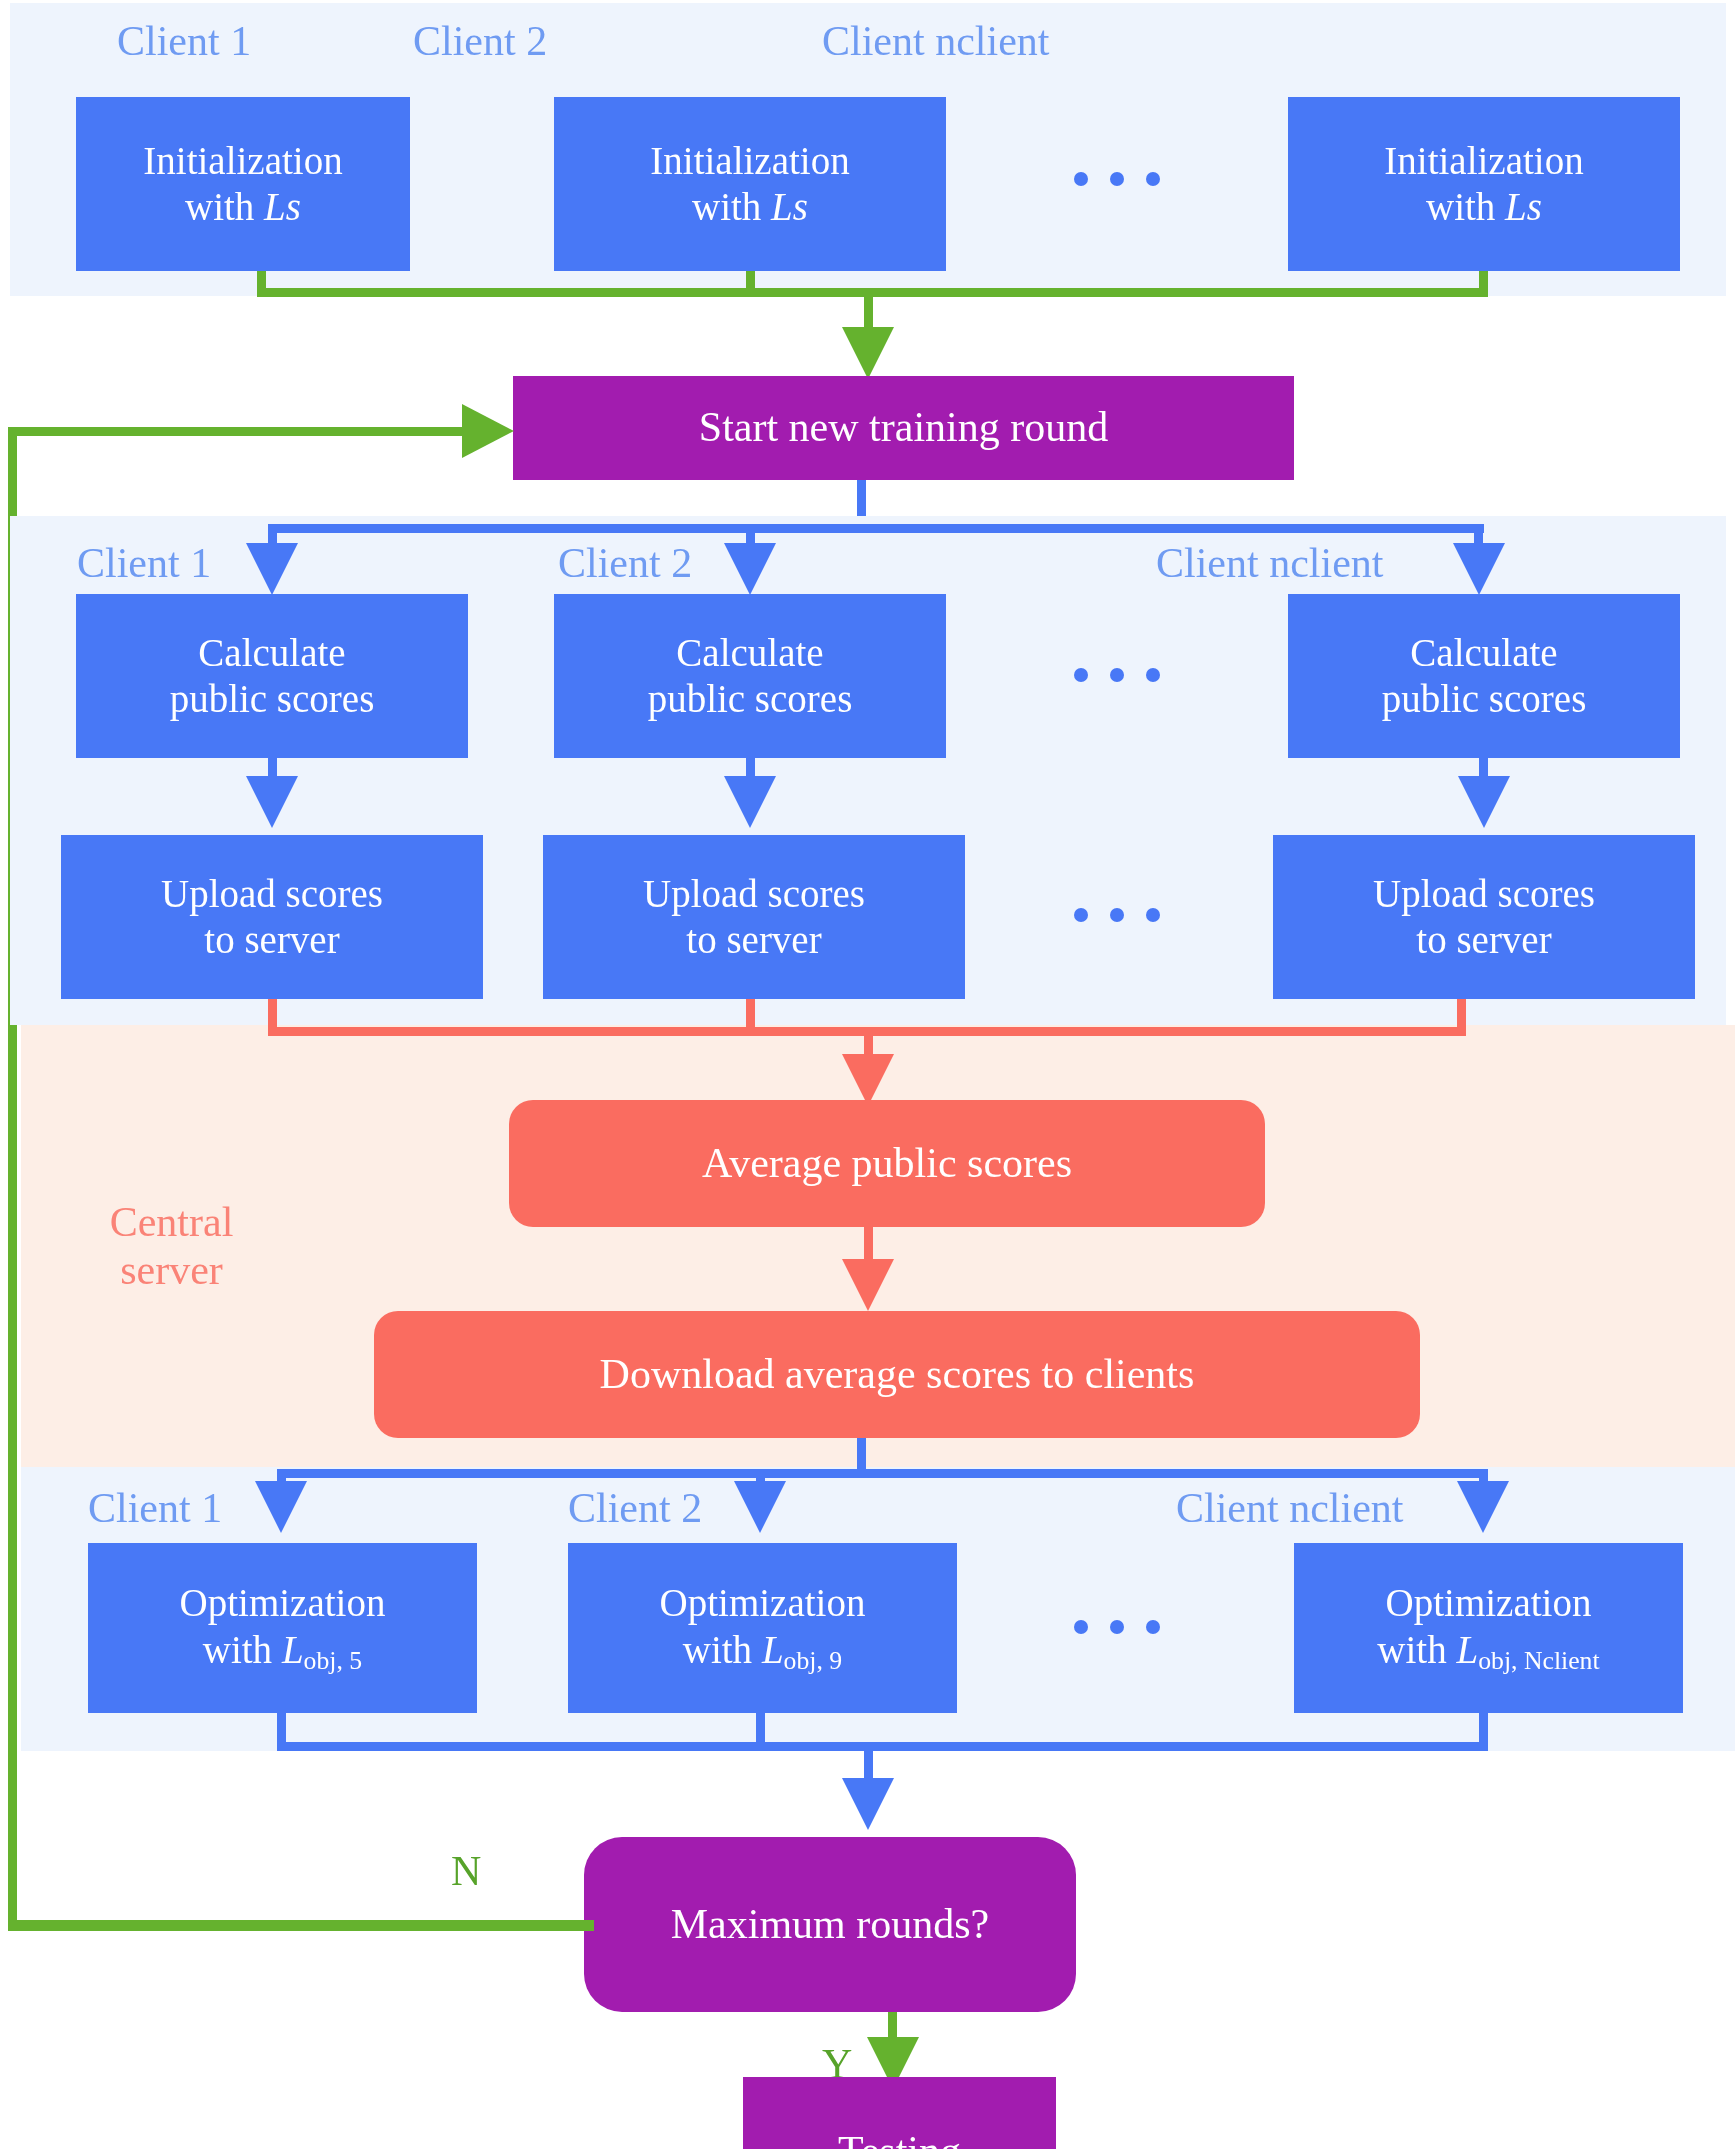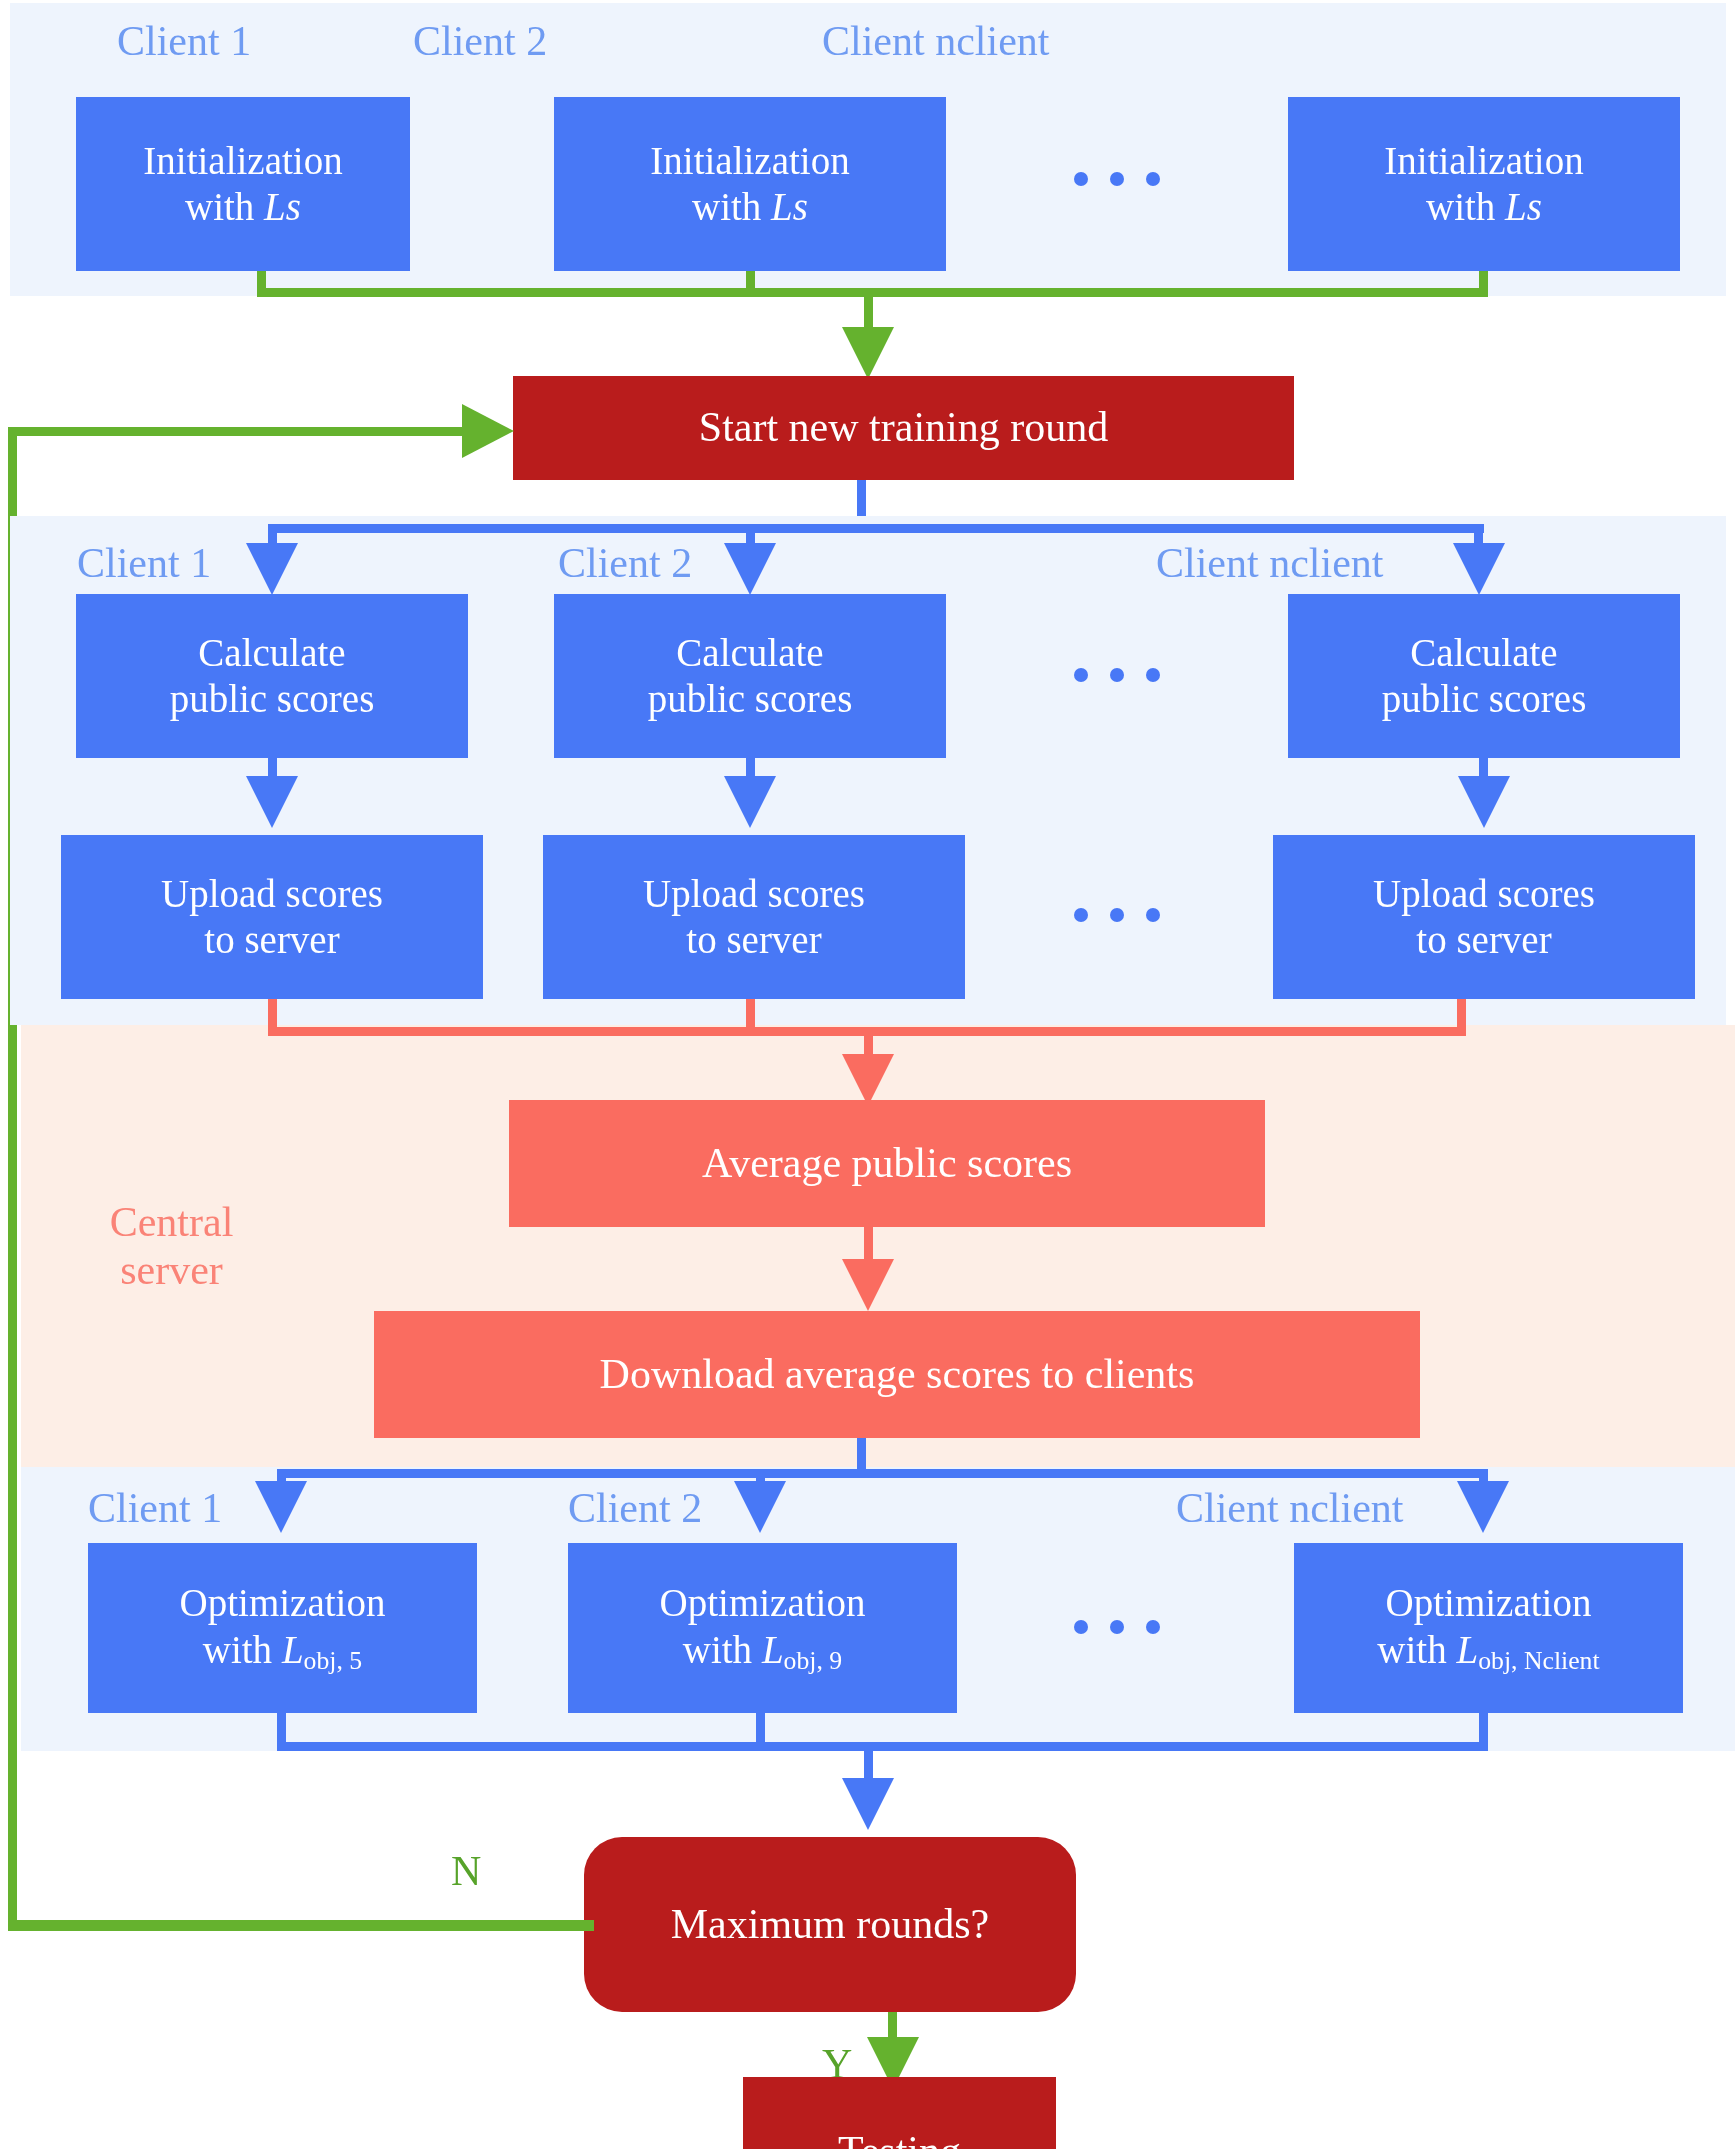--- a/index.html
+++ b/index.html
@@ -6,22 +6,22 @@
   body{width:1736px;height:2150px;font-family:"Liberation Serif","DejaVu Serif",serif;}
   #stage{position:relative;width:1736px;height:2150px;overflow:hidden;background:#fff;padding-left:13px;}
 
   .band{position:absolute;}
   .band-client{background:#eef4fd;}
   .band-server{background:#fdeee6;}
 
   .node{position:absolute;display:flex;align-items:center;justify-content:center;
         text-align:center;color:#ffffff;line-height:1.18;box-sizing:border-box;}
   .n-blue{background:#4878f6;}
-  .n-red{background:#fa6c60;}
-  .n-green{background:#b91c1c;}
+  .n-red{background:#fa6c60;border-radius:24px;}
+  .n-green{background:#a21caf;}
   .rounded{border-radius:38px;}
 
   .grouplab{position:absolute;white-space:nowrap;line-height:1.15;}
   .lab-blue{color:#6f9bf2;}
   .lab-red{color:#fa8377;margin-top:42px;}
   .lab-green{color:#57a32a;}
 
   .dots{position:absolute;display:flex;gap:22px;align-items:center;}
   .dots i{display:block;width:14px;height:14px;border-radius:50%;}
   .dots-blue i{background:#4878f6;}

